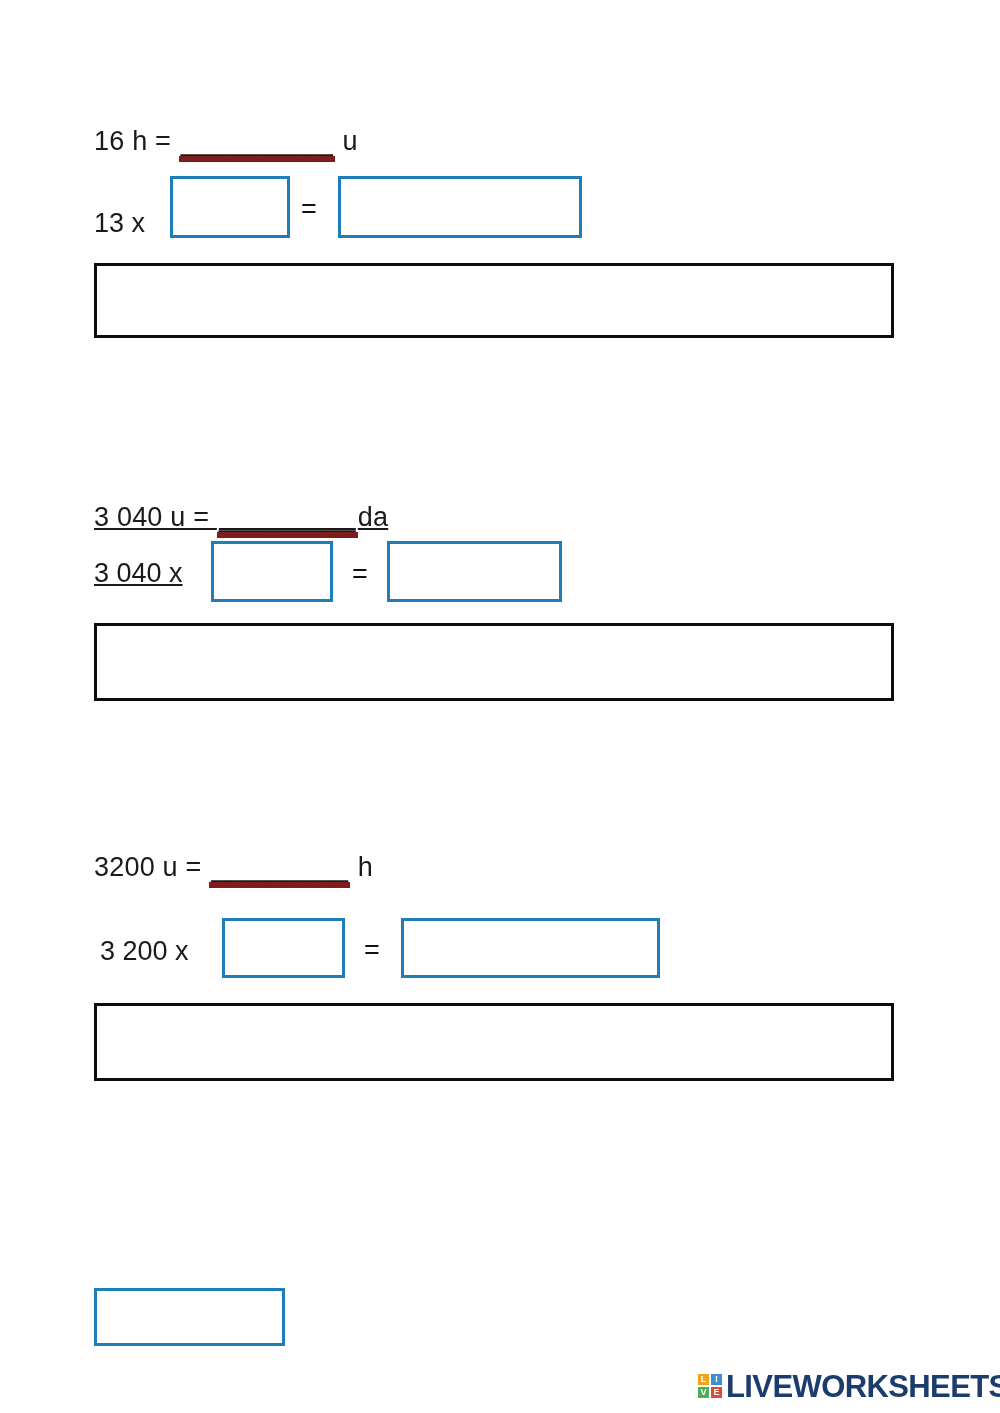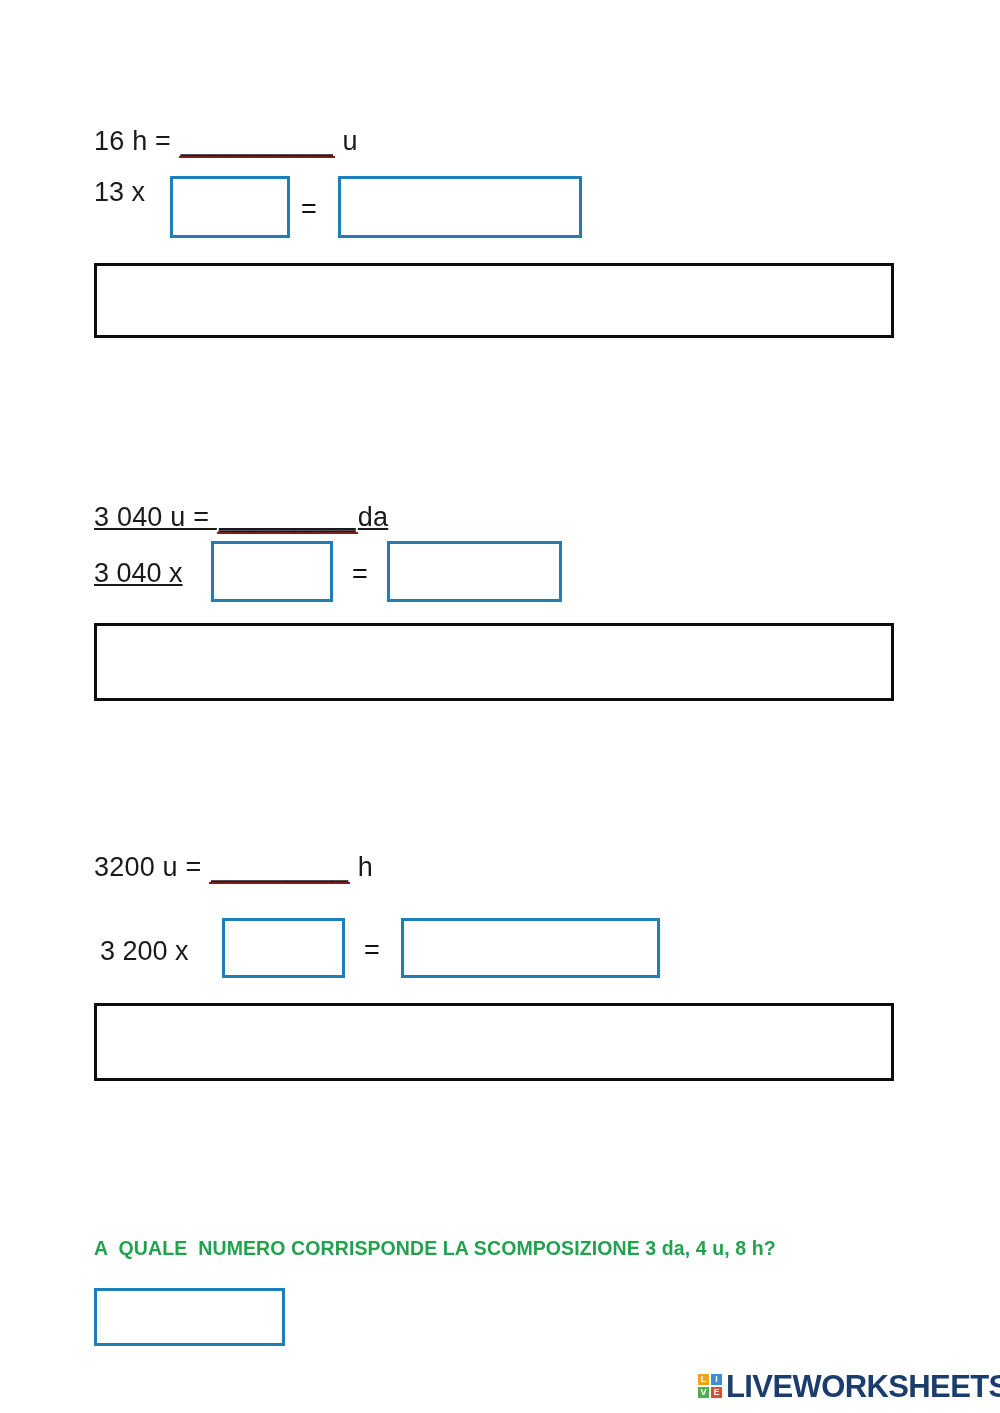--- a/index.html
+++ b/index.html
@@ -30,21 +30,21 @@
   .prompt-line {
     position: absolute;
     font-size: 27px;
     line-height: 34px;
     white-space: pre;
     color: #1a1a1a;
     letter-spacing: 0.2px;
   }
   .prompt-line .blank {
     text-decoration: none;
-    border-bottom: 2px solid #7f1d1d;
+    border-bottom: 6px solid #7f1d1d;
     padding: 0 2px;
   }
 
   .eq-line {
     position: absolute;
     font-size: 27px;
     line-height: 34px;
     white-space: pre;
     color: #1a1a1a;
   }
@@ -135,21 +135,21 @@
 </style>
 </head>
 <body>
 
 <div class="page">
 
   <div class="block">
 
     <div class="prompt-line" style="left:94px; top:124px;"><span>16 h = </span><span class="blank">__________</span><span> u</span></div>
 
-    <div class="eq-line" style="left:94px; top:175px;">13 x </div>
+    <div class="eq-line" style="left:94px; top:206px;">13 x </div>
 
     <div class="answer-box" style="left:170px; top:176px; width:120px; height:62px;"></div>
 
     <div class="eq-sign" style="left:301px; top:194px;">=</div>
 
     <div class="answer-box" style="left:338px; top:176px; width:244px; height:62px;"></div>
 
     <div class="black-box" style="left:94px; top:263px; width:800px; height:75px;"></div>
   </div>
 
@@ -176,21 +176,20 @@
 
     <div class="answer-box" style="left:222px; top:918px; width:123px; height:60px;"></div>
 
     <div class="eq-sign" style="left:364px; top:935px;">=</div>
 
     <div class="answer-box" style="left:401px; top:918px; width:259px; height:60px;"></div>
 
     <div class="black-box" style="left:94px; top:1003px; width:800px; height:78px;"></div>
   </div>
 
-  <div class="question-text">A  QUALE  NUMERO CORRISPONDE LA SCOMPOSIZIONE 3 da, 4 u, 8 h?</div>
 
   <div class="final-answer-box"></div>
 
   <div class="logo">
     <div class="logo-mark">
       <span class="lm-l">L</span>
       <span class="lm-i">I</span>
       <span class="lm-v">V</span>
       <span class="lm-e">E</span>
     </div>

